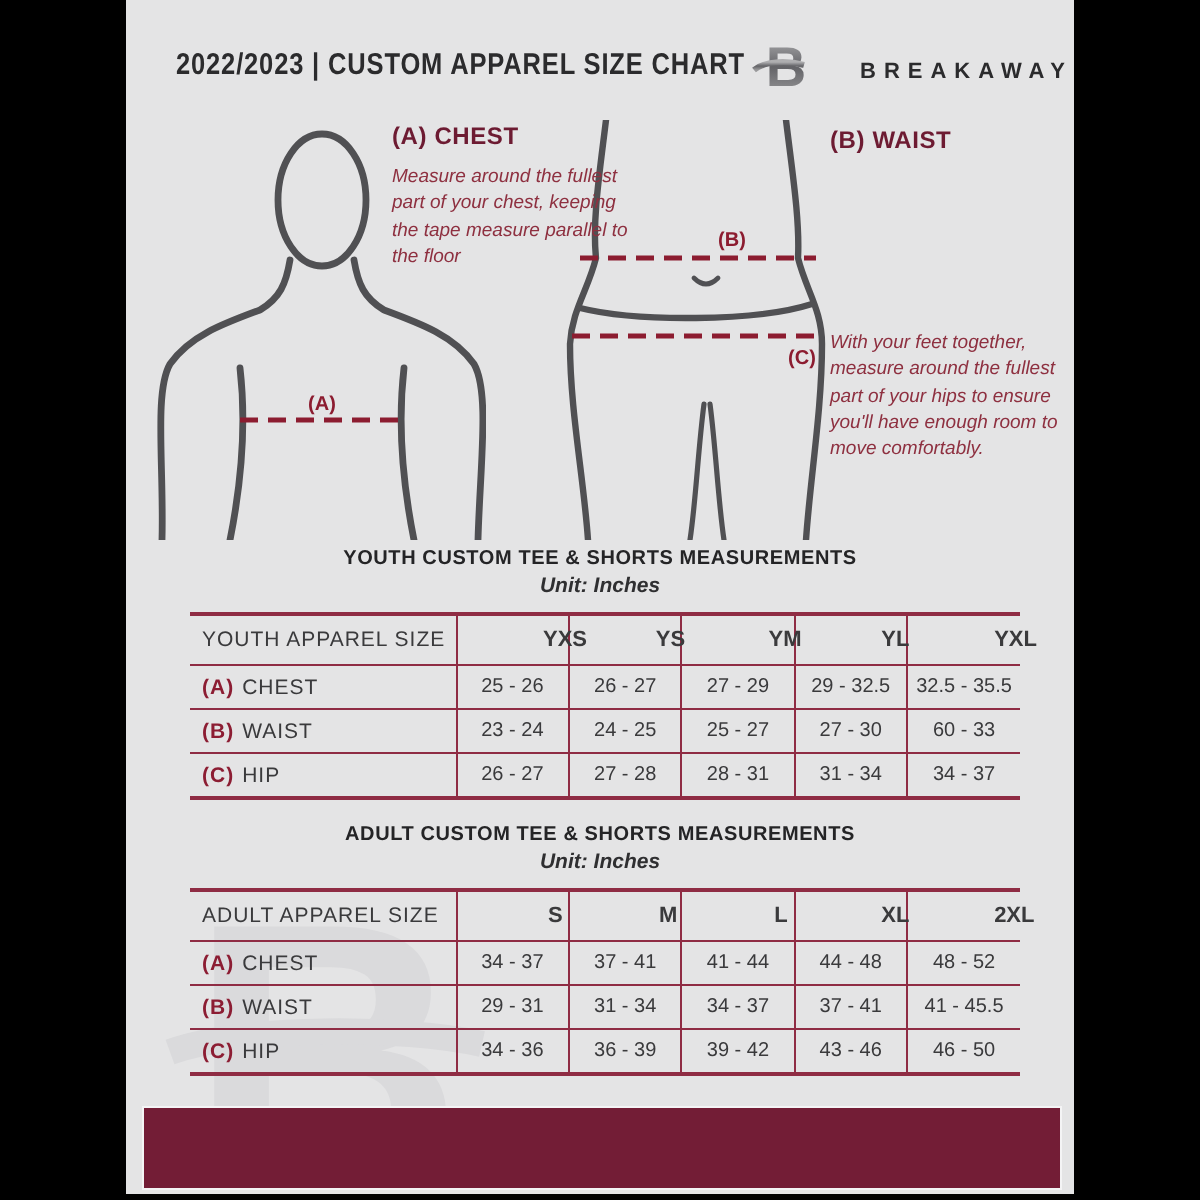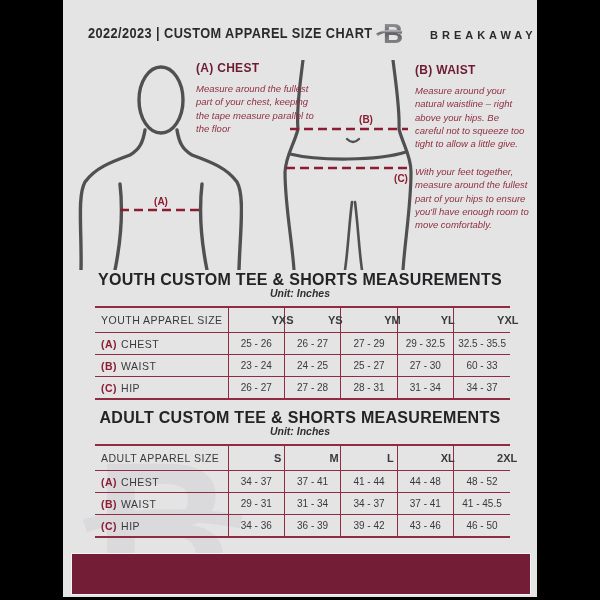--- a/index.html
+++ b/index.html
@@ -33,21 +33,21 @@
     font-size:12px;font-weight:bold;color:#6d1b32;letter-spacing:.3px;margin:0 0 7px 0;
   }
   .guide-body{
     font-size:9.5px;font-style:italic;color:#8e3040;line-height:1.4;margin:0;
   }
   
   .section{position:absolute;left:0;width:474px;text-align:center;z-index:2;}
   .section-youth{top:273px;}
   .section-adult{top:411px;}
   .section-title{
-    font-size:16px;font-weight:bold;color:#242426;letter-spacing:.3px;line-height:13px;margin:0;
+    font-size:10px;font-weight:bold;color:#242426;letter-spacing:.3px;line-height:13px;margin:0;
   }
   .unit-line{
     font-size:10.5px;font-style:italic;font-weight:600;color:#2f2f31;line-height:14px;margin:0;
   }
   .size-table{
     border-collapse:collapse;table-layout:fixed;width:415px;margin:6px 0 0 32px;
     border-top:2px solid #8f2c44;border-bottom:2px solid #8f2c44;
   }
   .size-table col.label-col{width:133px;}
   .size-table th,.size-table td{
@@ -130,21 +130,20 @@
       <text x="123" y="122" text-anchor="middle" font-size="10" font-weight="bold" fill="#8c1c30" font-family="Liberation Sans, sans-serif">(C)</text>
     </svg>
   </div>
 
   <div class="guide-text guide-chest">
     <p class="guide-heading">(A) CHEST</p>
     <p class="guide-body">Measure around the fullest part of your chest, keeping the tape measure parallel to the floor</p>
   </div>
   <div class="guide-text guide-waist">
     <p class="guide-heading">(B) WAIST</p>
-    <p class="guide-body">Measure around your natural waistline – right above your hips. Be careful not to squeeze too tight to allow a little give.</p>
   </div>
   <div class="guide-text guide-hips">
     <p class="guide-body">With your feet together, measure around the fullest part of your hips to ensure you'll have enough room to move comfortably.</p>
   </div>
 
   <div class="section section-youth">
     <p class="section-title">YOUTH CUSTOM TEE &amp; SHORTS MEASUREMENTS</p>
     <p class="unit-line">Unit: Inches</p>
     <table class="size-table">
       <colgroup>

